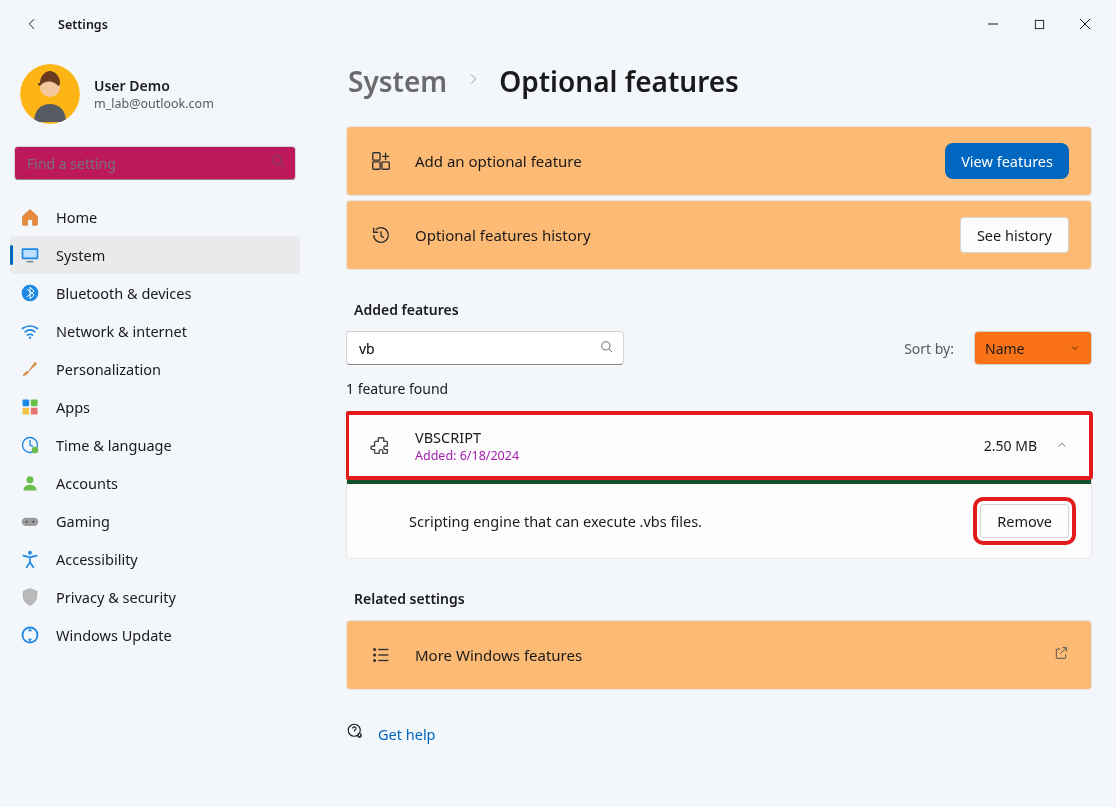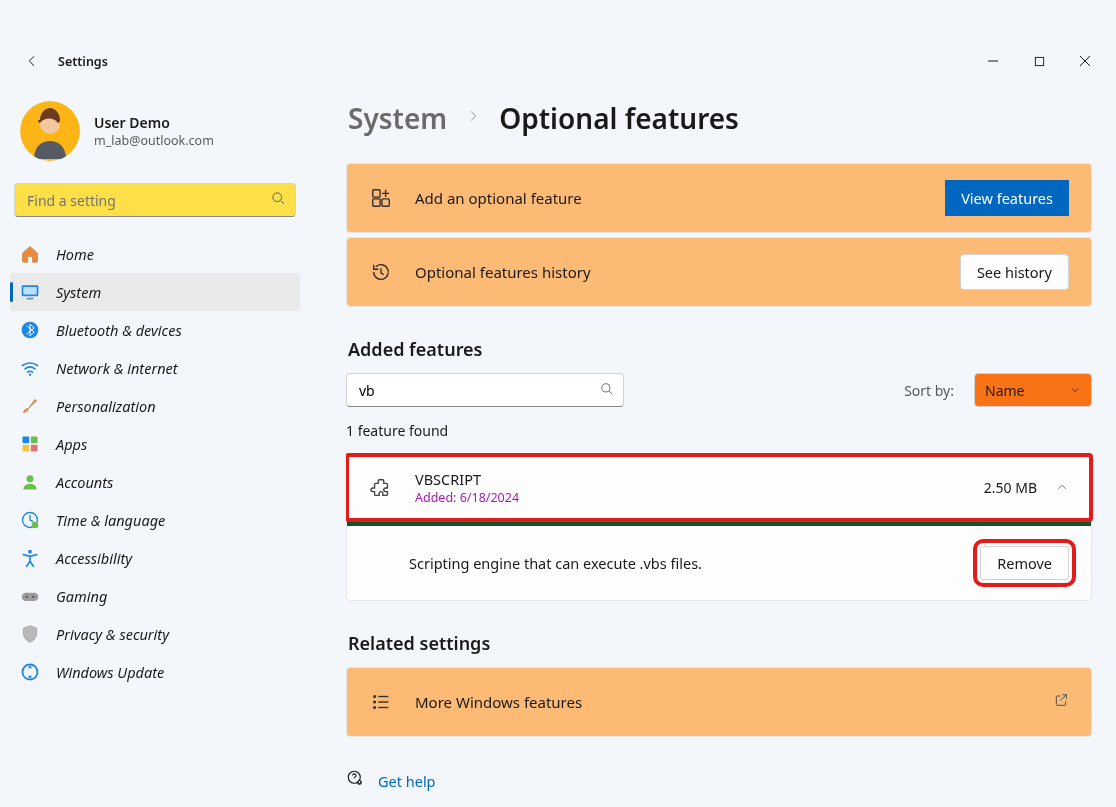--- a/index.html
+++ b/index.html
@@ -1,64 +1,64 @@
 <!DOCTYPE html>
 <html><head>
 <meta charset="utf-8">
 <style>
   * { box-sizing: border-box; margin: 0; padding: 0; font-family: "Segoe UI Variable", "Segoe UI", system-ui, sans-serif; }
   body { width: 1116px; height: 807px; background: #f3f6fb; overflow: hidden; color: #1a1a1a; }
 
   
-  .titlebar { display: flex; align-items: center; height: 48px; padding: 0 8px; margin-top: 37px; }
+  .titlebar { display: flex; align-items: center; height: 48px; padding: 0 8px; }
   .titlebar .back { width: 32px; height: 32px; display:flex; align-items:center; justify-content:center; margin-left: 8px; }
   .titlebar .app-title { font-size: 12.5px; margin-left: 10px; font-weight:600; }
   .titlebar .win-controls { margin-left: auto; display:flex; }
   .titlebar .win-controls div { width: 46px; height: 30px; display:flex; align-items:center; justify-content:center; }
 
   
   .content { display:flex; height: calc(807px - 48px); gap: 36px; }
   .sidebar { width: 310px; padding: 12px 0 0 0; flex-shrink:0; }
   .main { flex:1; padding: 0 24px 24px 0; overflow:auto; }
 
   
   .profile { display:flex; align-items:center; padding: 4px 14px 18px 20px; }
   .avatar { width: 60px; height:60px; border-radius:50%; flex-shrink:0; margin-right:14px; overflow:hidden; }
   .avatar svg { width:100%; height:100%; display:block; }
   .user-name { font-size:14px; font-weight:600; }
   .user-email { font-size:12.5px; color:#5a5a5a; }
 
   
   .search-wrap { margin: 4px 14px 18px 14px; position:relative; }
-  .search-input { width:100%; height:34px; padding:0 34px 0 12px; border:1px solid #d3d3d3; border-bottom:1.5px solid #888; border-radius:4px; background:#fde047; font-size:14px; outline:none; }
+  .search-input { width:100%; height:34px; padding:0 34px 0 12px; border:1px solid #d3d3d3; border-bottom:1.5px solid #888; border-radius:4px; background:#be185d; font-size:14px; outline:none; }
   .search-icon-pos { position:absolute; right:10px; top:50%; transform:translateY(-50%); color:#5a5a5a; }
 
   
   .nav { list-style:none; margin:0; padding:0 10px; }
-  .nav li { height:38px; display:flex; align-items:center; padding:0 10px; border-radius:4px; font-size:14.5px; cursor:default;font-style:italic; }
+  .nav li { height:38px; display:flex; align-items:center; padding:0 10px; border-radius:4px; font-size:14.5px; cursor:default; }
   .nav li.active { background:#eaeaea; position:relative; }
   .nav li.active::before { content:""; position:absolute; left:0px; top:9px; bottom:9px; width:3px; background:#0067c0; border-radius:3px; }
   .nav .nav-icon { width:20px; height:20px; margin-right:16px; display:inline-flex; align-items:center; justify-content:center; }
   .nav .nav-icon svg { width:20px; height:20px; }
 
   
   .breadcrumb { display:flex; align-items:center; gap: 18px; margin: 14px 0 26px 0; padding-left:2px; }
   .breadcrumb .bc-parent { font-size:28px; font-weight:600; color:#6b6b6b; }
   .breadcrumb .chev { color:#9a9a9a; }
   .breadcrumb .bc-current { font-size:28px; font-weight:600; }
 
   .card { background:#fdba74; border:1px solid #e6e6e6; border-radius:4px; margin-bottom:4px; }
   .card-row { display:flex; align-items:center; padding: 16px 22px; min-height:68px; }
   .card-row .row-icon { width:24px; height:24px; margin-right:22px; display:inline-flex; align-items:center; justify-content:center; color:#303030; }
   .card-row .row-label { font-size:15px; flex:1; }
-  .btn-primary { background:#0067c0; color:#fff; border:none; border-radius:0; padding:8px 16px; font-size:14.5px; cursor:pointer; }
+  .btn-primary { background:#0067c0; color:#fff; border:none; border-radius:8px; padding:8px 16px; font-size:14.5px; cursor:pointer; }
   .btn-secondary { background:#fdfdfd; color:#1a1a1a; border:1px solid #d3d3d3; border-radius:4px; padding:7px 16px; font-size:14.5px; cursor:pointer; }
   .btn-secondary-danger { background:#fdfdfd; color:#1a1a1a; border:1px solid #d3d3d3; border-radius:3px; padding:6px 16px; font-size:14.5px; cursor:pointer; }
 
-  .section-title { font-size:18px; font-weight:600; margin:30px 0 12px 2px; }
+  .section-title { font-size:14px; font-weight:600; margin:30px 0 12px 8px; }
 
   .filter-row { display:flex; align-items:center; gap:16px; margin-bottom:14px; }
   .filter-input-wrap { position:relative; width:278px; }
   .filter-input { width:100%; height:34px; padding:0 30px 0 12px; border:1px solid #d3d3d3; border-bottom:1.5px solid #888; border-radius:4px; background:#fff; font-size:14px; outline:none; }
   .filter-row .spacer { flex:1; }
   .sort-label { font-size:14px; color:#5a5a5a; margin-right:4px; }
   .sort-select { width:118px; height:34px; border:1px solid #d3d3d3; border-radius:4px; background:#f97316; padding:0 10px; font-size:14px; display:flex; align-items:center; justify-content:space-between; }
 
   .result-count { font-size:14px; margin-bottom:14px; }
 
@@ -191,54 +191,54 @@
               <rect x="13" y="3" width="8" height="8" rx="1" fill="#6abf4b"></rect>
               <rect x="3" y="13" width="8" height="8" rx="1" fill="#f4c542"></rect>
               <rect x="13" y="13" width="8" height="8" rx="1" fill="#e57373"></rect>
             </svg>
           </span>
         <span>Apps</span>
       </li>
       <li>
         <span class="nav-icon">
             <svg viewBox="0 0 24 24">
-              <circle cx="12" cy="8" r="4.2" fill="#6abf4b"></circle>
-              <path d="M4 21c0-4.5 4-7 8-7s8 2.5 8 7z" fill="#6abf4b"></path>
-            </svg>
-          </span>
-        <span>Accounts</span>
-      </li>
-      <li>
-        <span class="nav-icon">
-            <svg viewBox="0 0 24 24">
               <circle cx="12" cy="12" r="9" fill="none" stroke="#1e88e5" stroke-width="1.6"></circle>
               <path d="M12 6v6l4 2" stroke="#1e88e5" stroke-width="1.6" fill="none"></path>
               <circle cx="18" cy="18" r="4" fill="#6abf4b"></circle>
             </svg>
           </span>
         <span>Time &amp; language</span>
       </li>
       <li>
         <span class="nav-icon">
             <svg viewBox="0 0 24 24">
-              <circle cx="12" cy="4.5" r="2.3" fill="#1e88e5"></circle>
-              <path d="M4 8l8 2 8-2M12 10v6m0 0l-4 6m4-6l4 6" stroke="#1e88e5" stroke-width="2" fill="none" stroke-linecap="round"></path>
-            </svg>
-          </span>
-        <span>Accessibility</span>
+              <circle cx="12" cy="8" r="4.2" fill="#6abf4b"></circle>
+              <path d="M4 21c0-4.5 4-7 8-7s8 2.5 8 7z" fill="#6abf4b"></path>
+            </svg>
+          </span>
+        <span>Accounts</span>
       </li>
       <li>
         <span class="nav-icon">
             <svg viewBox="0 0 24 24">
               <rect x="2" y="8" width="20" height="10" rx="5" fill="#9c9c9c"></rect>
               <circle cx="8" cy="13" r="1.2" fill="#444"></circle>
               <circle cx="16" cy="13" r="1.2" fill="#444"></circle>
             </svg>
           </span>
         <span>Gaming</span>
+      </li>
+      <li>
+        <span class="nav-icon">
+            <svg viewBox="0 0 24 24">
+              <circle cx="12" cy="4.5" r="2.3" fill="#1e88e5"></circle>
+              <path d="M4 8l8 2 8-2M12 10v6m0 0l-4 6m4-6l4 6" stroke="#1e88e5" stroke-width="2" fill="none" stroke-linecap="round"></path>
+            </svg>
+          </span>
+        <span>Accessibility</span>
       </li>
       <li>
         <span class="nav-icon">
             <svg viewBox="0 0 24 24">
               <path d="M12 2l8 3v6c0 5-3.5 9-8 11-4.5-2-8-6-8-11V5z" fill="#b9b9b9" stroke="#888" stroke-width="0.6"></path>
             </svg>
           </span>
         <span>Privacy &amp; security</span>
       </li>
       <li>

